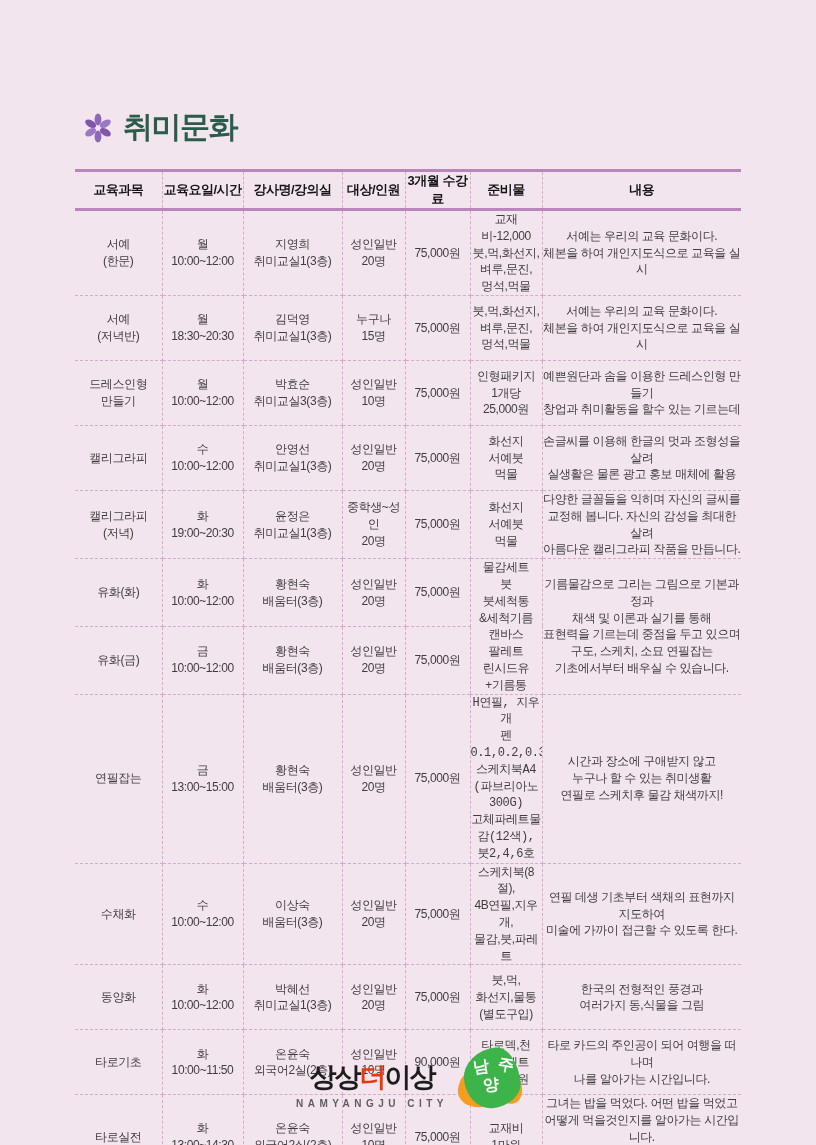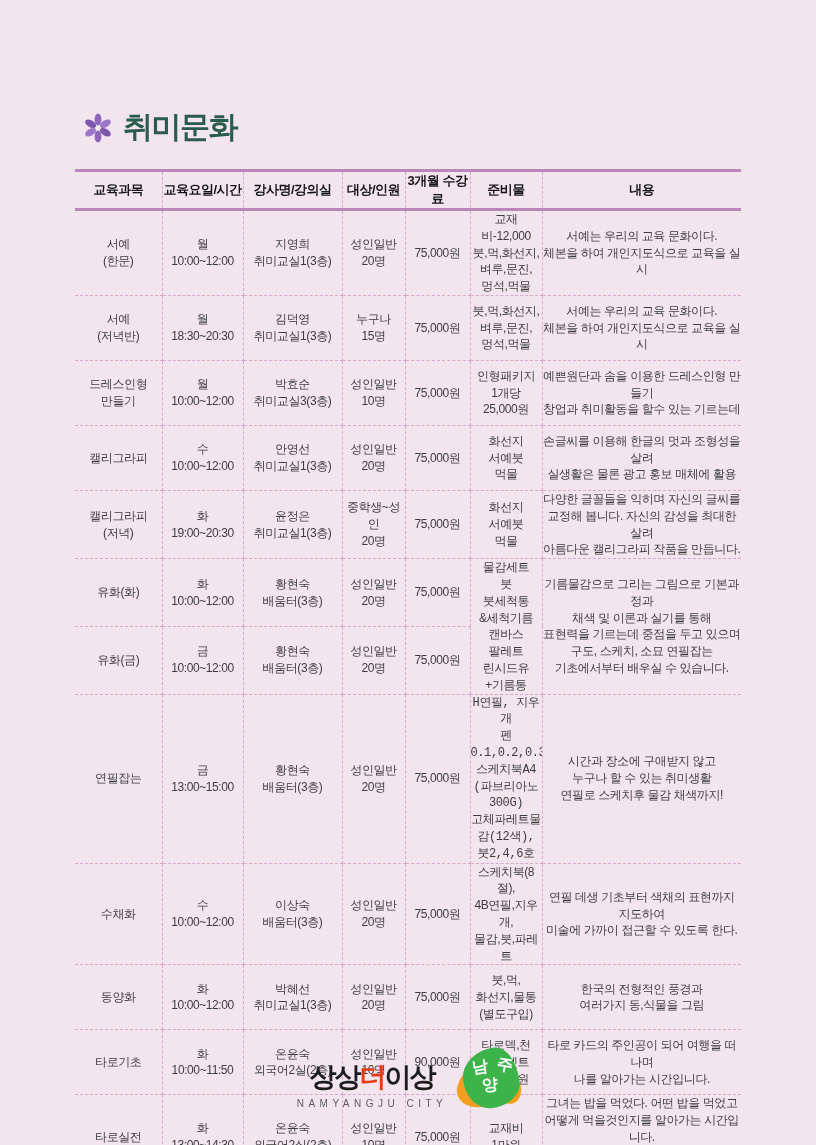--- a/index.html
+++ b/index.html
@@ -23,21 +23,21 @@
   .course-table td { height:65px; font-size:12px; color:#3d3d3d; line-height:1.4; letter-spacing:-0.4px; }
   .c-content { border-right:none !important; }
   .mat { font-size:10px; line-height:1.3; }
   .mat-sm { font-size:9.5px; line-height:1.3;margin-left:39px; }
   .mat-xs { font-size:7.5px; line-height:1.3;font-family:Liberation Mono, monospace; }
 
   .footer { position:absolute; left:4px; right:0; top:1048px; display:flex; justify-content:center; align-items:center; gap:10px; }
   .logo-text-block { text-align:center; padding-top:6px; }
   .logo-kr { font-size:27px; font-weight:800; color:#1c1c1c; letter-spacing:-2px; }
   .logo-kr .accent { color:#e8380d; }
-  .logo-en { font-size:10px; font-weight:normal; color:#5e5e5e; letter-spacing:4.5px; margin-top:3px;text-align:center; }
+  .logo-en { font-size:10px; font-weight:bold; color:#5e5e5e; letter-spacing:4.5px; margin-top:3px;text-align:center; }
   .emblem { position:relative; width:66px; height:66px; }
   .emblem-orange { position:absolute; left:1px; top:20px; width:42px; height:40px; background:#f49d20;
     border-radius:58% 42% 60% 40% / 55% 45% 60% 40%; transform:rotate(18deg); }
   .emblem-orange2 { position:absolute; right:2px; top:26px; width:26px; height:30px; background:#f49d20;
     border-radius:50% 50% 45% 55% / 55% 50% 50% 45%; transform:rotate(-12deg); }
   .emblem-green { position:absolute; left:6px; top:0px; width:56px; height:60px; background:#3cb44a;
     border-radius:62% 38% 55% 45% / 48% 62% 38% 52%; transform:rotate(-6deg); }
   .emblem span { position:absolute; color:#fff; font-weight:800; font-size:16px; }
   .emblem .e1 { left:15px; top:9px; transform:rotate(-8deg); }
   .emblem .e2 { left:25px; top:27px; transform:rotate(-6deg); }

